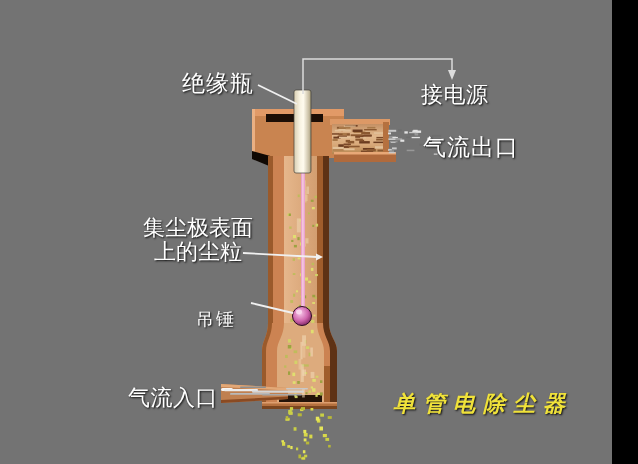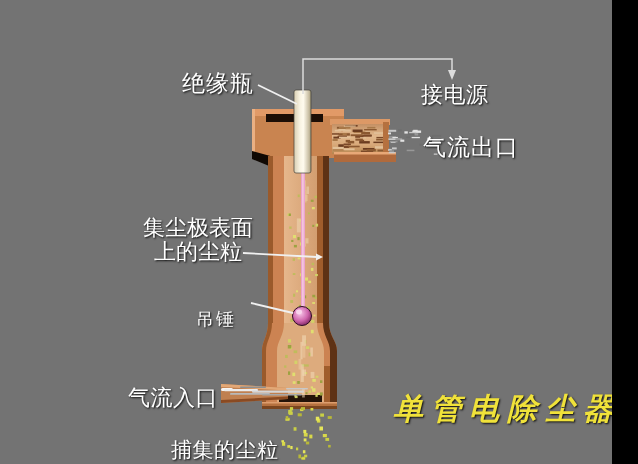--- a/index.html
+++ b/index.html
@@ -13,21 +13,21 @@
     text-shadow:1px 1px 2px rgba(0,0,0,.9);
   }
   .lbl-insulator{left:182px;top:68px;font-size:23px;letter-spacing:1px;}
   .lbl-power{left:421px;top:80px;font-size:22px;letter-spacing:0.5px;text-align:center;}
   .lbl-outlet{left:423px;top:132px;font-size:23px;letter-spacing:1px;}
   .lbl-collector{left:137px;top:216px;font-size:22px;line-height:24px;width:122px;text-align:center;}
   .lbl-weight{left:196px;top:291px;font-size:18px;letter-spacing:2px;margin-top:16px;}
   .lbl-inlet{left:128px;top:383px;font-size:22px;letter-spacing:0.5px;text-align:center;}
   .lbl-captured{left:171px;top:436px;font-size:21px;letter-spacing:0.5px;}
   .main-title{
-    position:absolute;left:393px;top:389px;font-size:30px;letter-spacing:8px;
+    position:absolute;left:393px;top:389px;font-size:22px;letter-spacing:8px;
     color:#f0e23a;font-style:italic;font-weight:bold;white-space:nowrap;
     text-shadow:1px 1px 2px rgba(0,0,0,.9);
   }
 </style>
 </head>
 <body>
 
 <div class="stage">
 
   <svg id="app-svg" width="638" height="464" viewBox="0 0 638 464">
@@ -356,16 +356,15 @@
 
   <div class="label lbl-insulator">绝缘瓶</div>
   <div class="label lbl-power">接电源</div>
   <div class="label lbl-outlet">气流出口</div>
   <div class="label lbl-collector">
     <div>集尘极表面</div>
     <div>上的尘粒</div>
   </div>
   <div class="label lbl-weight">吊锤</div>
   <div class="label lbl-inlet">气流入口</div>
-  <div class="label lbl-captured">捕集的尘粒</div>
   <div class="main-title">单管电除尘器</div>
 
 </div>
 
 </body></html>

